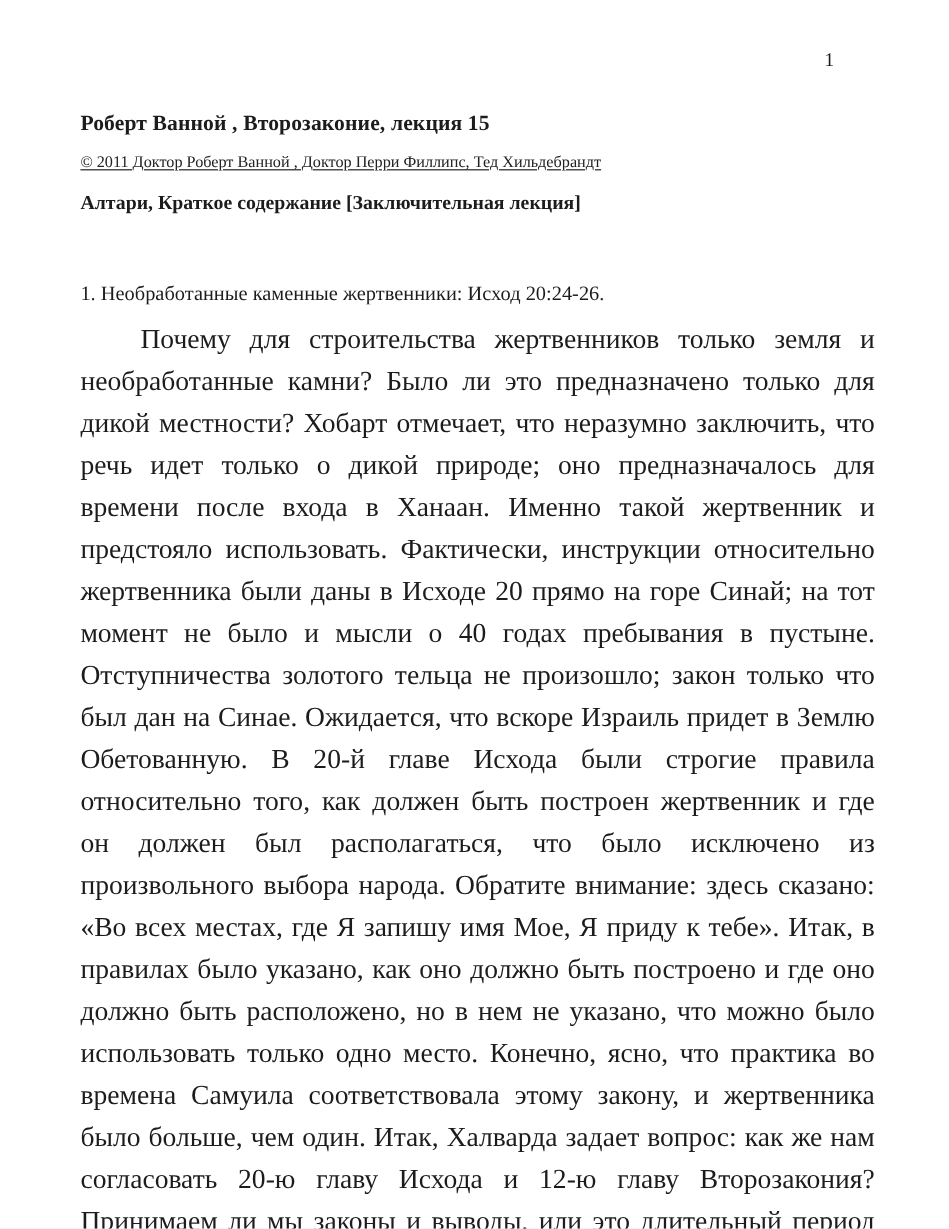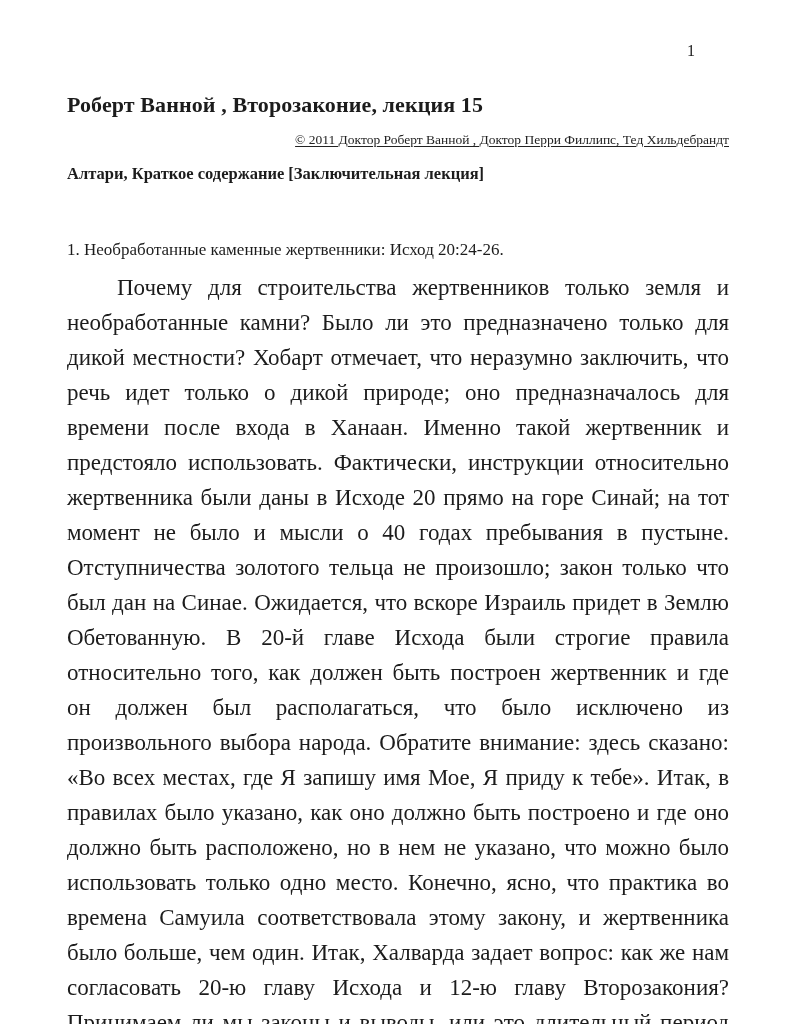--- a/index.html
+++ b/index.html
@@ -26,32 +26,31 @@
     color: #1c1c1c;
   }
   .content {
     position: absolute;
     left: 67px;
     right: 62px;
     top: 92px;
   }
   .doc-title {
     margin: 0;
-    font-size: 22px;
+    font-size: 18px;
     font-weight: bold;
     letter-spacing: 0.1px;
   }
   .copyright {
     margin-top: 14px;
     font-size: 13.5px;
     text-decoration: underline;
     text-decoration-thickness: 1px;
     text-underline-offset: 2px;
     color: #222;
-    text-align: right;
   }
   .doc-subtitle {
     margin: 0;
     margin-top: 16px;
     font-size: 16.5px;
     font-weight: bold;
   }
   .section-heading {
     margin-top: 56px;
     font-size: 17px;

